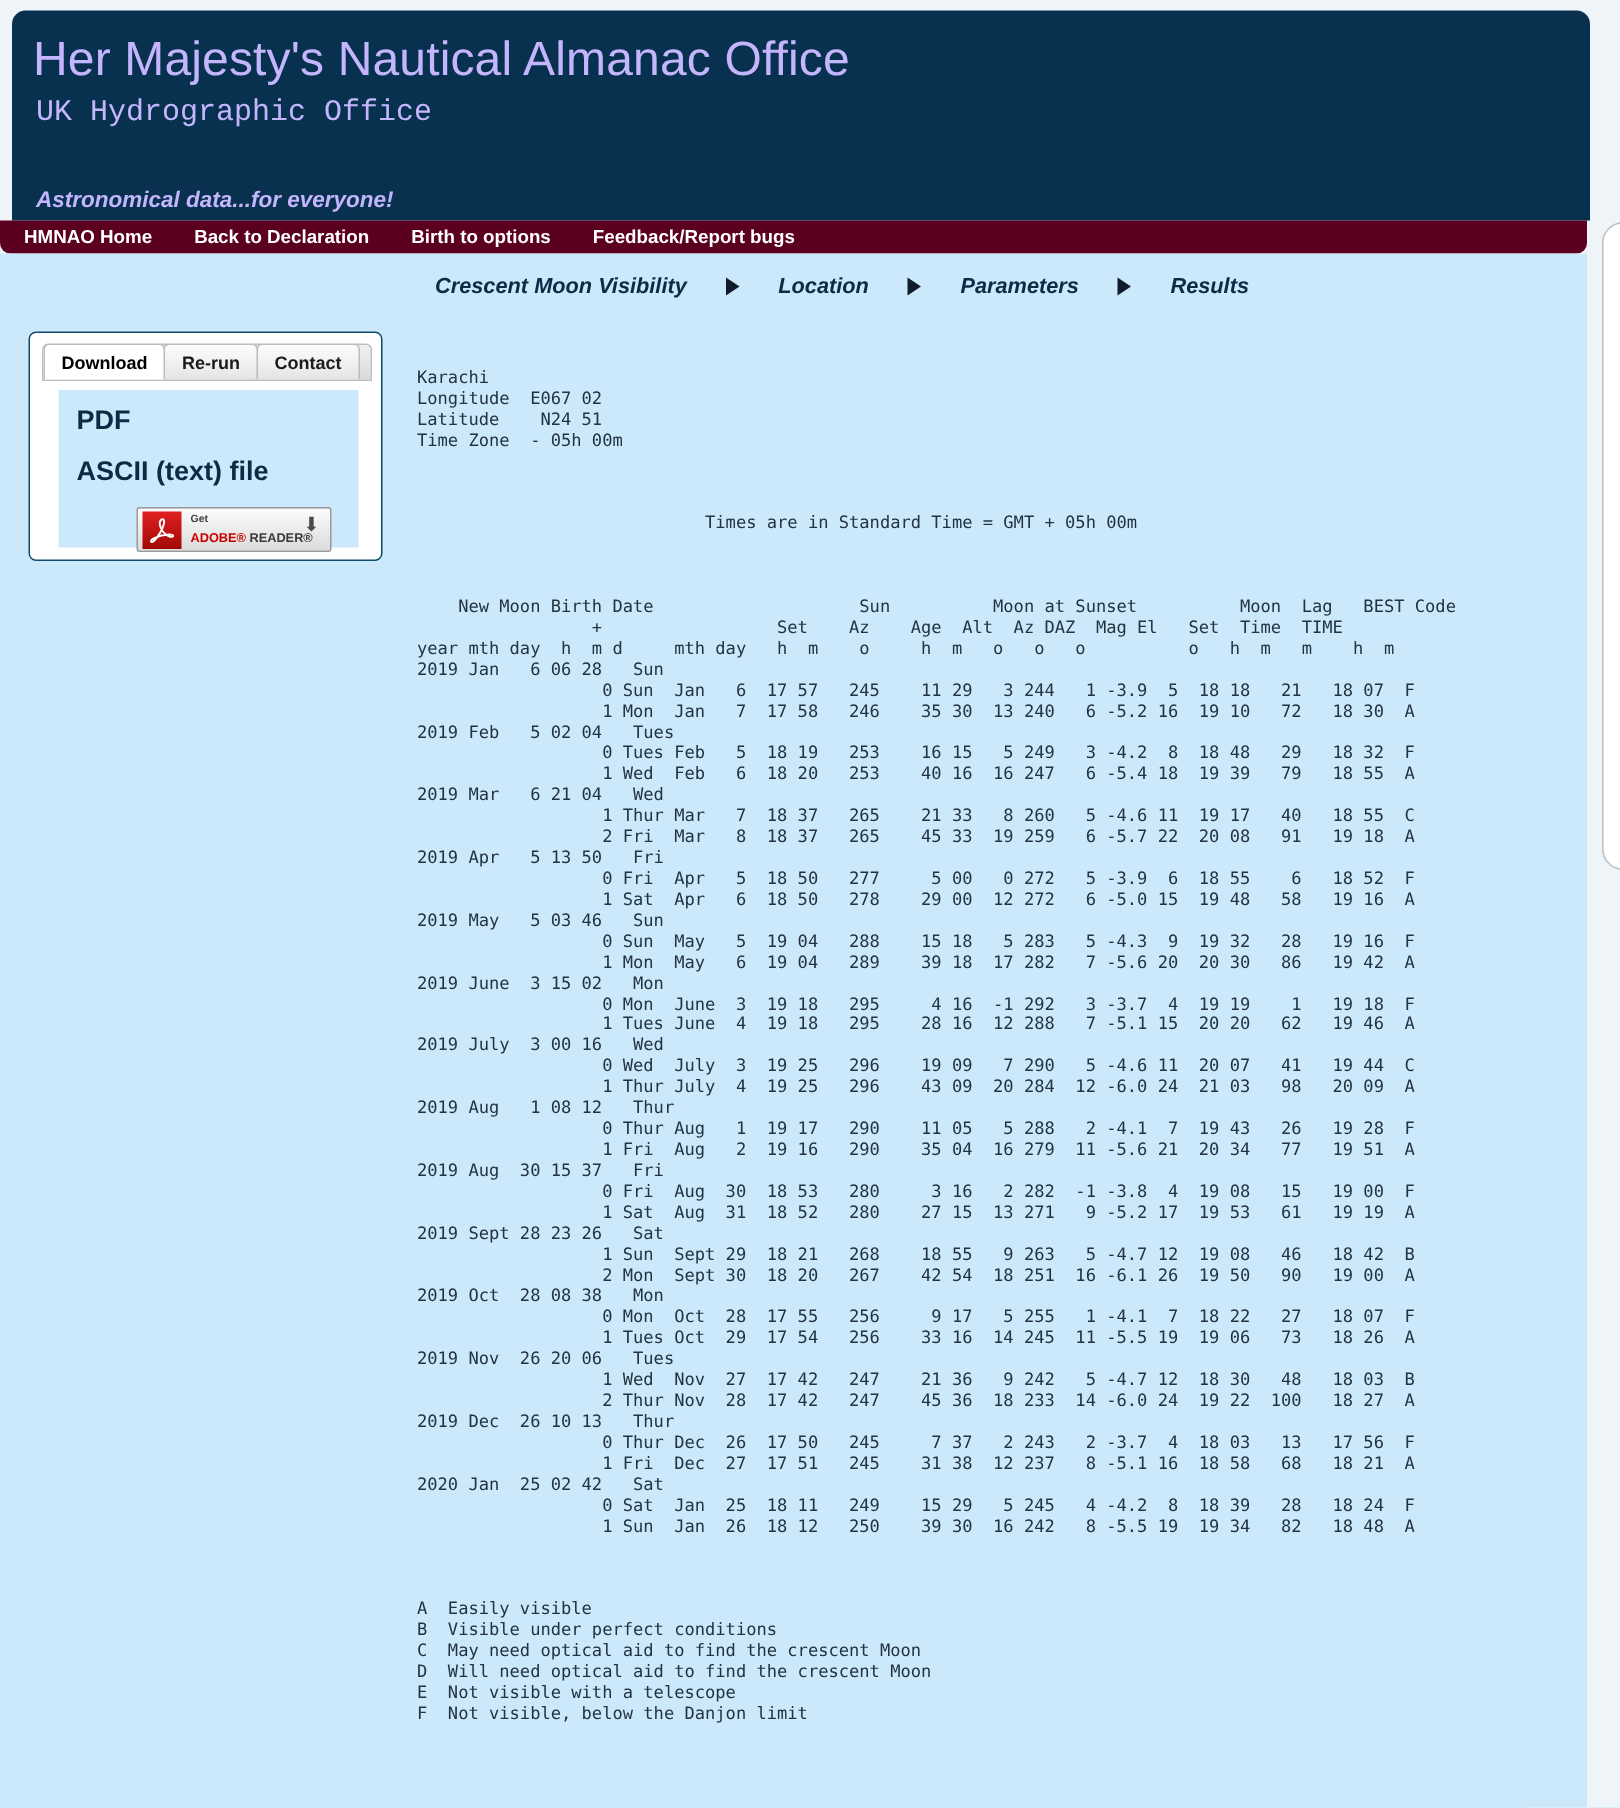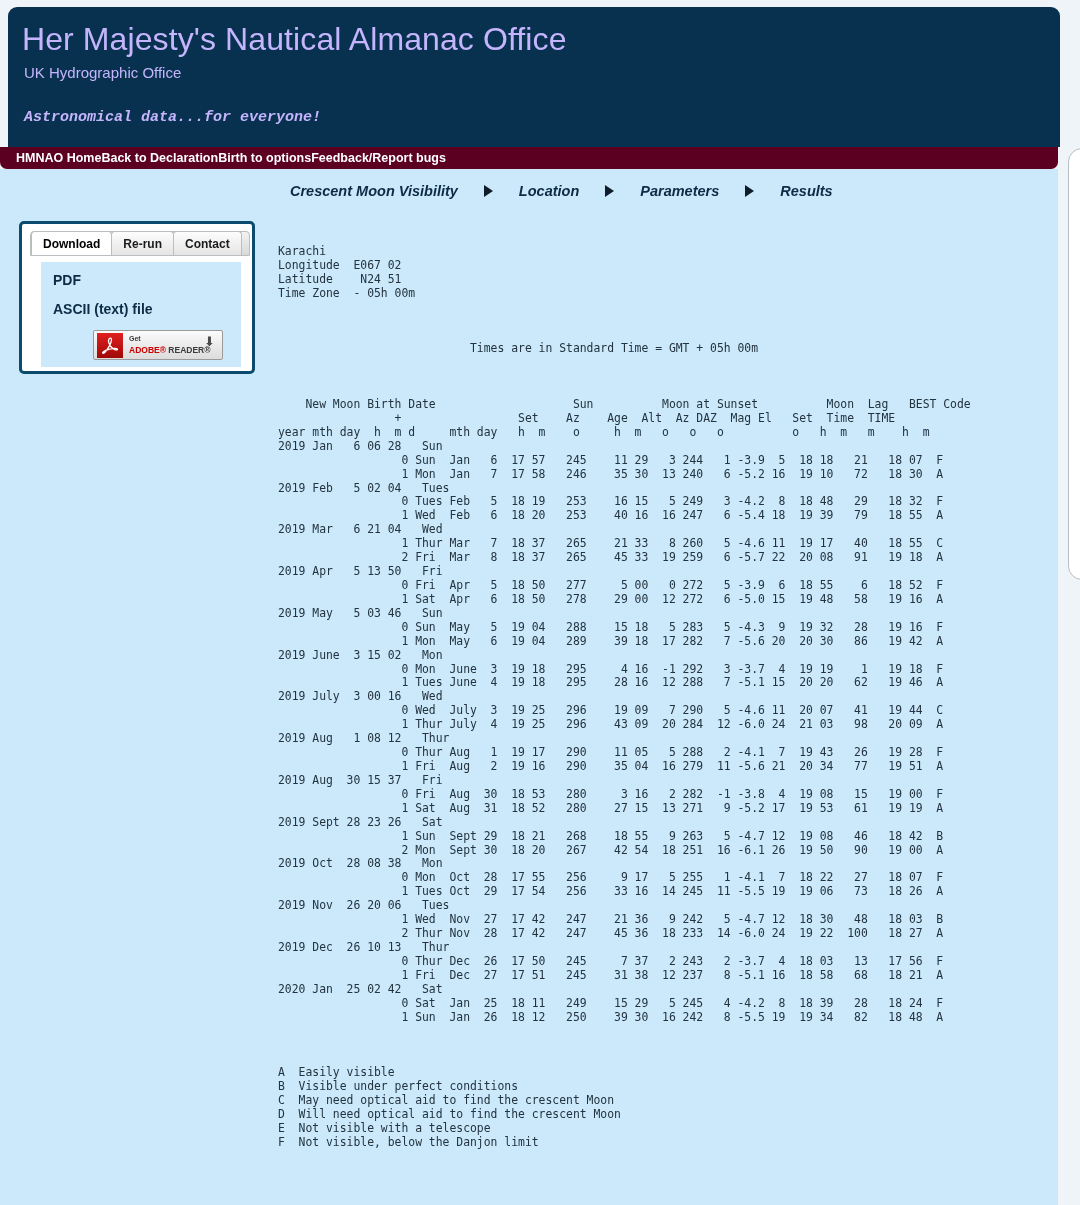--- a/index.html
+++ b/index.html
@@ -52,51 +52,52 @@
     top: 14px;
     font-size: 32px;
     font-weight: 400;
     letter-spacing: 0.1px;
     white-space: nowrap;
   }
   .masthead-sub {
     position: absolute;
     left: 16px;
     top: 57px;
+    font-size: 20px;
+    font-weight: 400;
+    font-family: Liberation Mono, monospace;
+  }
+  .masthead-tag {
+    position: absolute;
+    left: 16px;
+    top: 118px;
     font-size: 15px;
-    font-weight: 400;
-  }
-  .masthead-tag {
-    position: absolute;
-    left: 16px;
-    top: 102px;
-    font-size: 15px;
     font-weight: bold;
     font-style: italic;
-    font-family: Liberation Mono, monospace;
   }
 
   
   .navbar {
     position: absolute;
     left: 0px;
     top: 147px;
     width: 1058px;
     height: 22px;
     background: #5c0022;
     border-radius: 0 0 7px 7px;
     box-sizing: border-box;
   }
   .navbar .nav-inner {
     position: absolute;
     left: 16px;
     top: 0;
     height: 22px;
     display: flex;
     align-items: center;
+    gap: 28px;
   }
   .nav-link {
     color: #ffffff;
     font-size: 12.5px;
     font-weight: bold;
     text-decoration: none;
     white-space: nowrap;
     cursor: pointer;
   }
 
@@ -134,21 +135,21 @@
   }
 
   
   .sidecard {
     position: absolute;
     left: 19px;
     top: 52px;
     width: 236px;
     height: 153px;
     background: #ffffff;
-    border: 3px solid #0c4a6e;
+    border: 1px solid #0c4a6e;
     border-radius: 5px;
     box-sizing: border-box;
   }
   .tabstrip {
     position: absolute;
     left: 8px;
     top: 7px;
     width: 220px;
     height: 25px;
     background: linear-gradient(#f2f2f2, #d9d9d9);
@@ -184,21 +185,21 @@
     position: absolute;
     left: 19px;
     top: 38px;
     width: 200px;
     height: 105px;
     background: #cbe9fb;
     box-sizing: border-box;
     padding: 10px 0 0 12px;
   }
   .dl-link {
-    font-size: 14px;
+    font-size: 18px;
     font-weight: bold;
     color: #0e2a45;
     margin-bottom: 13px;
     cursor: pointer;
     white-space: nowrap;
   }
   .adobe-btn {
     position: relative;
     width: 130px;
     height: 30px;

